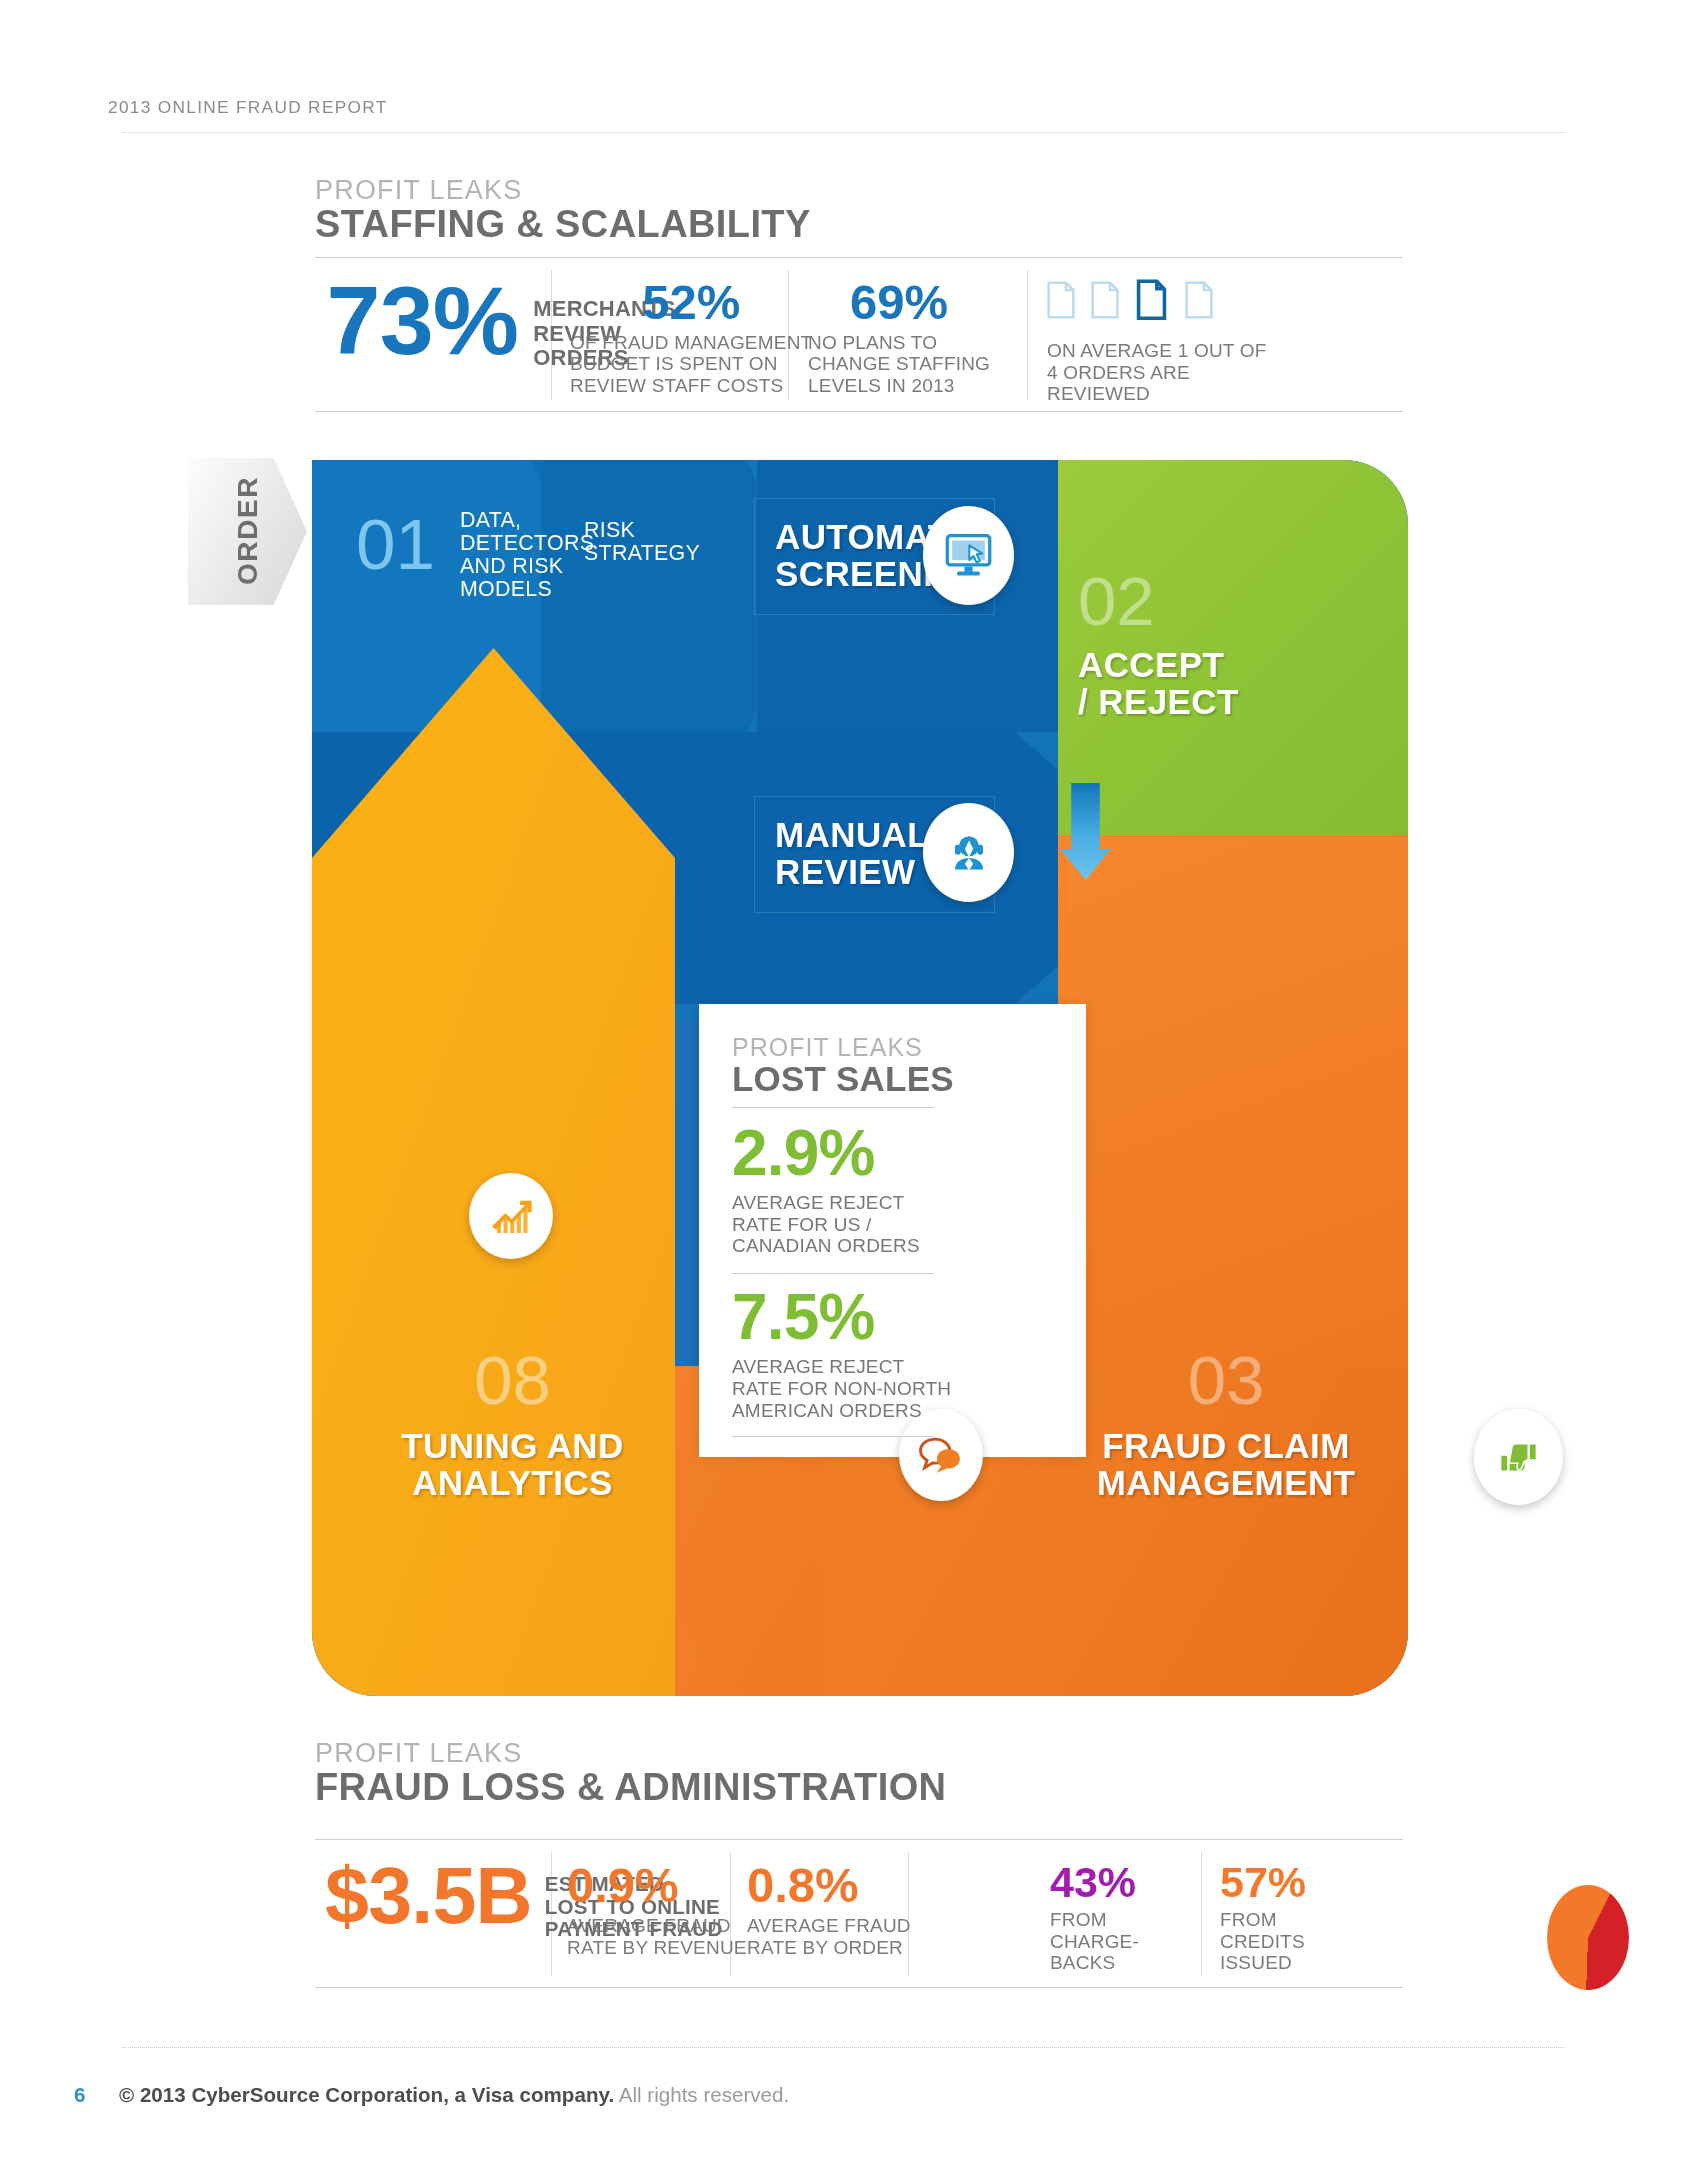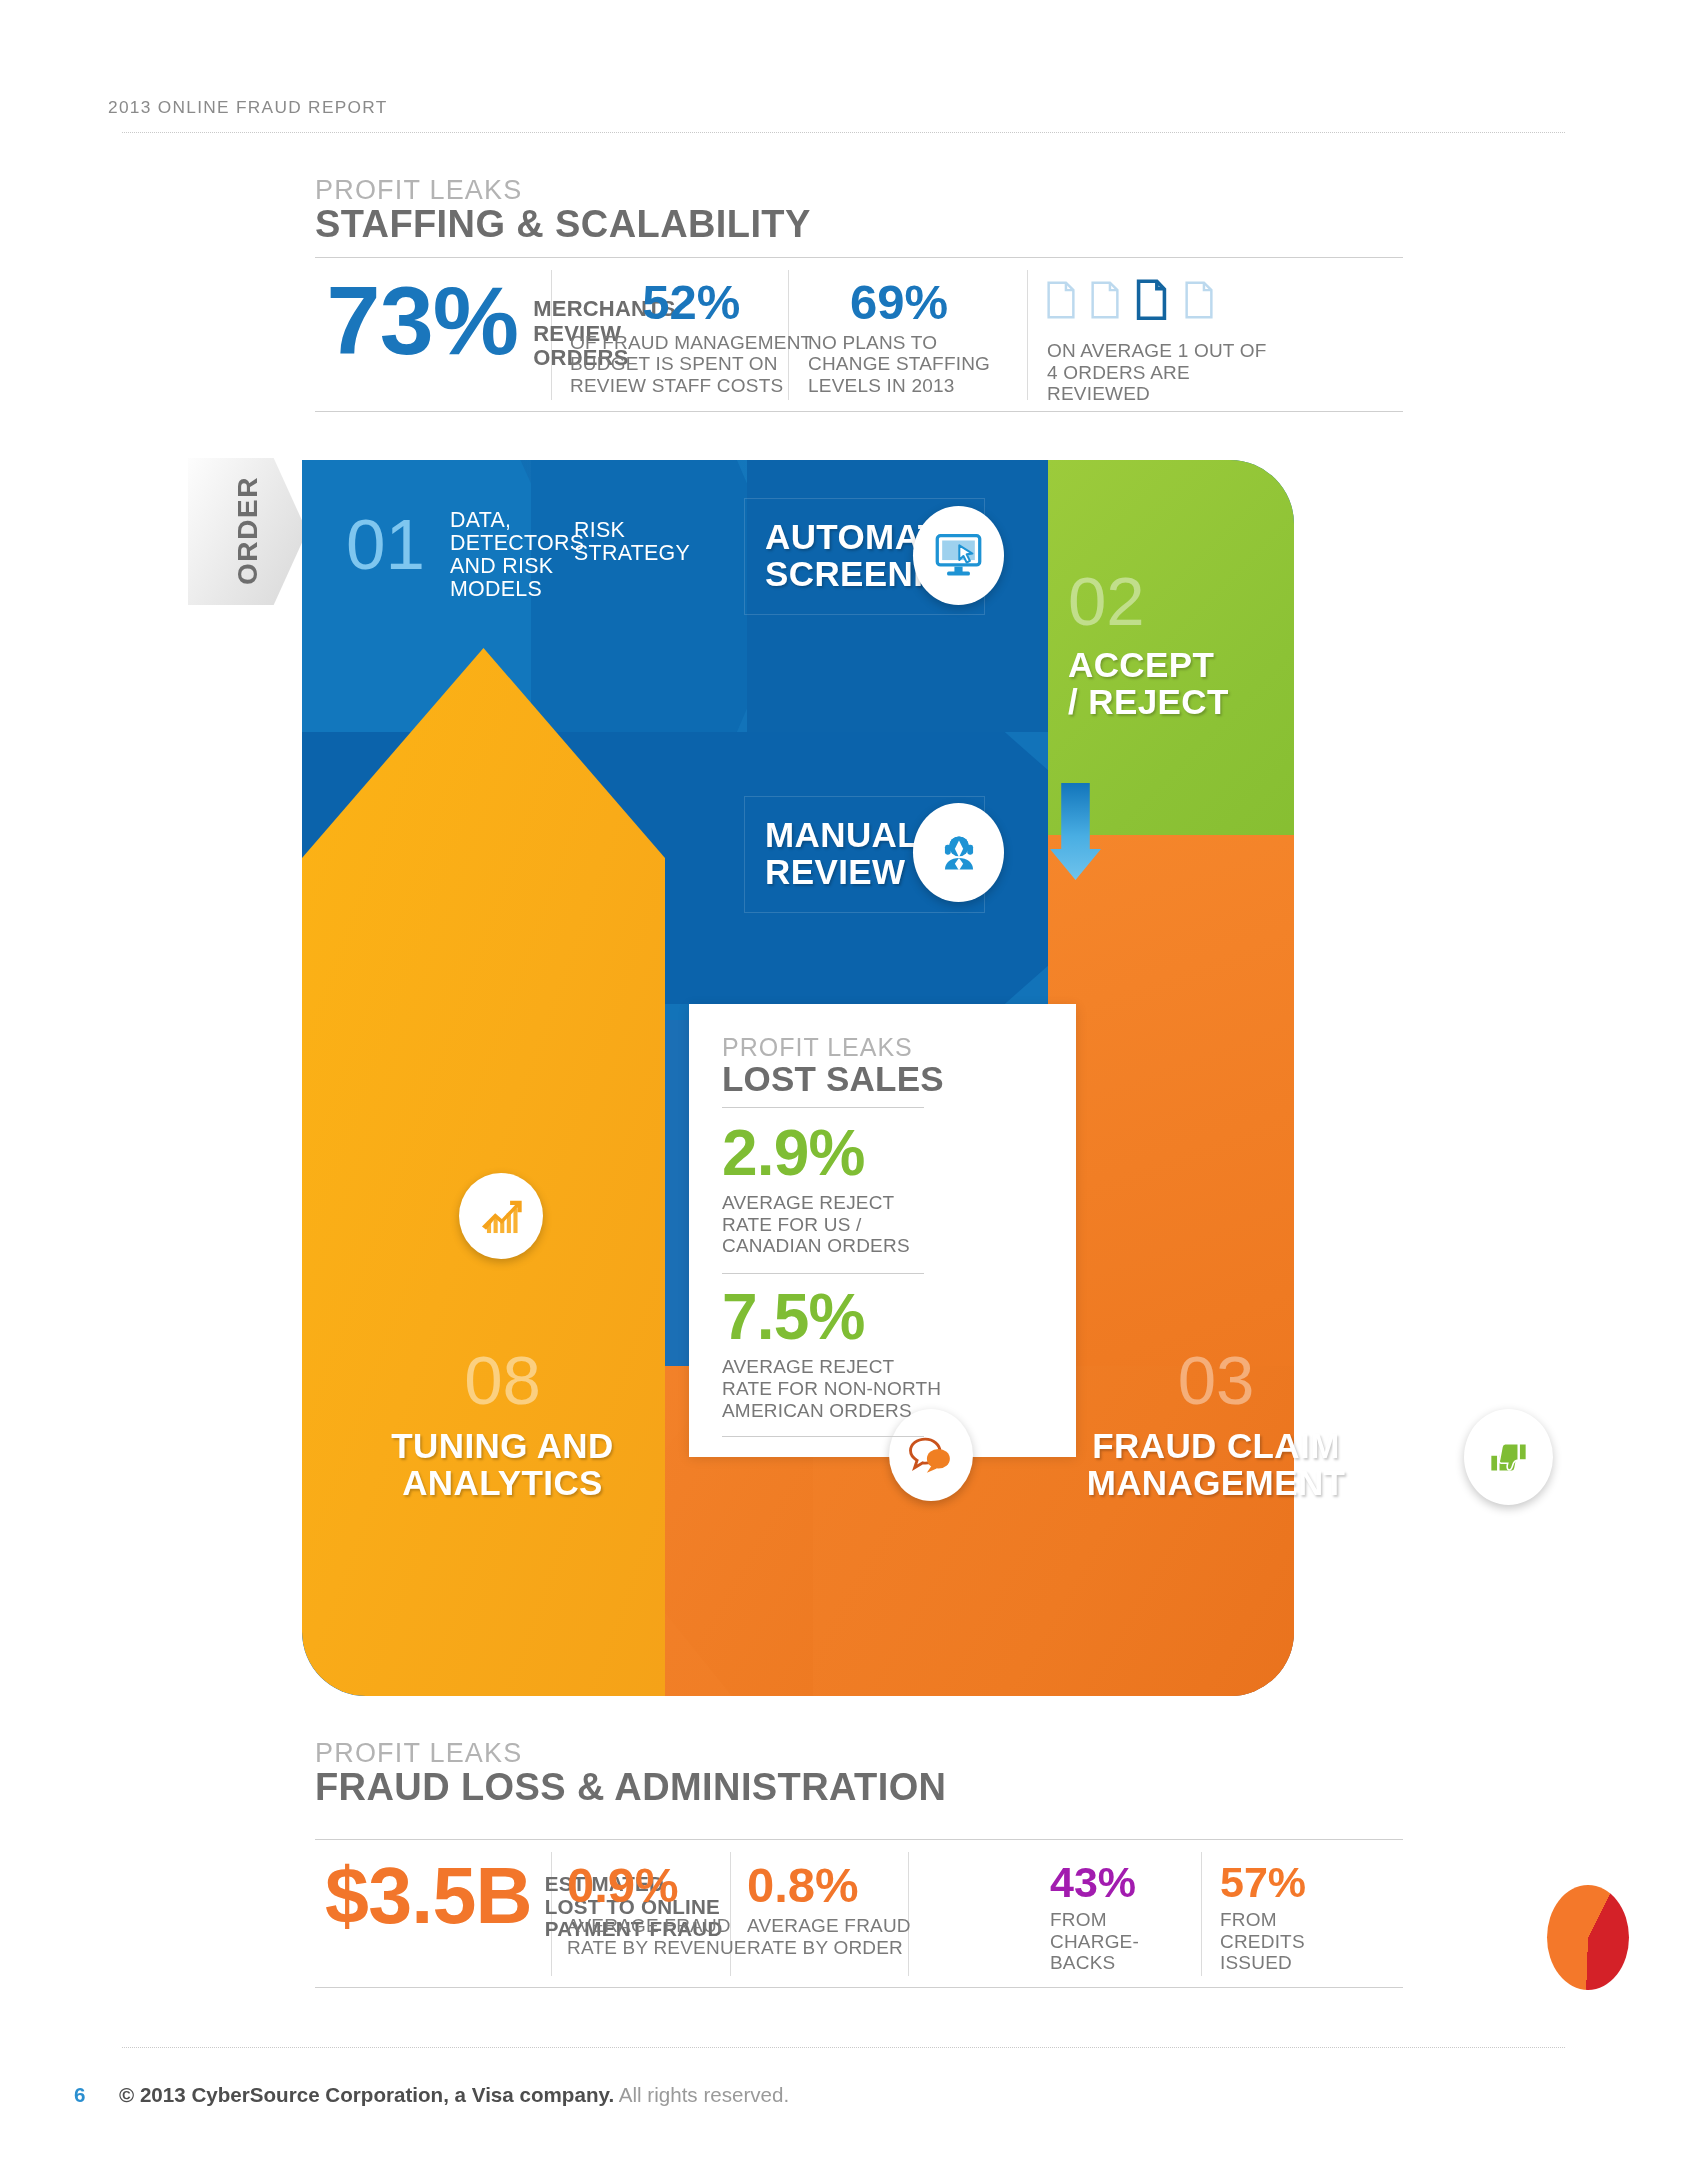--- a/index.html
+++ b/index.html
@@ -32,21 +32,21 @@
   
   #order-tab{position:absolute;left:188px;top:458px;width:119px;height:147px;
     background:linear-gradient(120deg,#fdfdfd 0%,#e8e8e8 55%,#d8d8d8 100%);
     clip-path:polygon(0 0,72% 0,100% 50%,72% 100%,0 100%);}
   #order-text{position:absolute;left:188px;top:458px;width:147px;height:119px;
     transform:rotate(-90deg);transform-origin:73px 73px;
     display:flex;align-items:center;justify-content:center;
     font-size:28px;font-weight:700;letter-spacing:1.6px;color:#6e6e6e;}
 
   
-  #flow{position:absolute;left:302px;top:460px;width:992px;height:1236px;}
+  #flow{position:absolute;left:312px;top:460px;width:1096px;height:1236px;}
 
   
   #plate{position:absolute;inset:0;border-radius:0 64px 64px 64px;overflow:hidden;background:#1b6fb5;}
 
   
   #blue-top{position:absolute;left:0;top:0;width:849px;height:338px;background:linear-gradient(100deg,#0f67ad 0%,#1478bd 55%,#0f69b0 100%);}
   #blue-bot{position:absolute;left:0;top:173px;width:849px;height:387px;background:#1273b9;}
 
   .chev{position:absolute;}
   #chev1{left:0;top:0;width:280px;height:272px;background:#1277bd;clip-path:polygon(0 0,78% 0,100% 50%,78% 100%,0 100%);}

